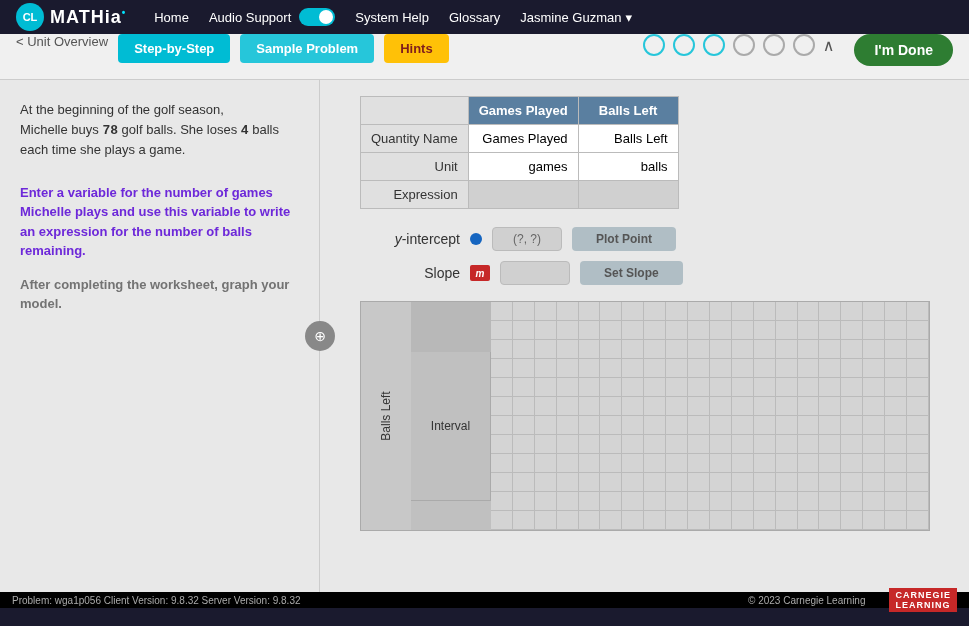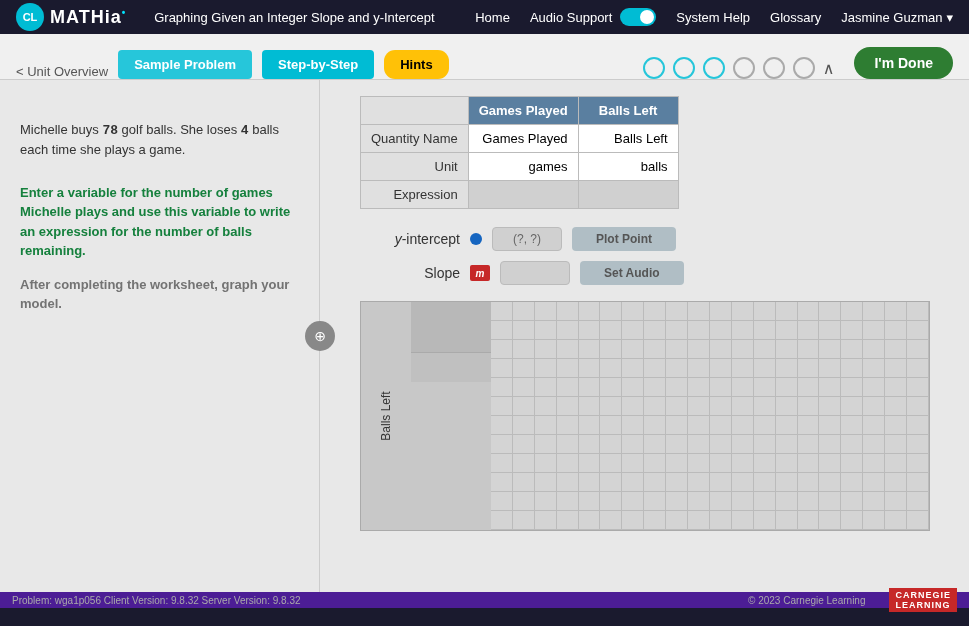--- a/index.html
+++ b/index.html
@@ -94,21 +94,21 @@
       display: flex;
       align-items: center;
       gap: 4px;
       cursor: pointer;
     }
 
     
     #toolbar {
       background: #f0f0f0;
       display: flex;
-      align-items: flex-end;
+      align-items: flex-start;
       padding: 0 16px;
       height: 46px;
       gap: 10px;
       border-bottom: 1px solid #ccc;
     }
     #unit-overview-link {
       color: #555;
       font-size: 13px;
       cursor: pointer;
       text-decoration: none;
@@ -124,22 +124,21 @@
     #step-by-step-btn {
       background: #00bcd4;
       color: white;
     }
     #sample-problem-btn {
       background: #26c6da;
       color: white;
     }
     #hints-btn {
       background: #ffc107;
-      color: #000000;
-      border-radius: 11px;
+      color: #7f1d1d;
     }
     #progress-area {
       flex: 1;
       display: flex;
       align-items: center;
       justify-content: flex-end;
       gap: 8px;
     }
     .progress-circle {
       width: 22px;
@@ -189,21 +188,21 @@
       color: #333;
       line-height: 1.5;
       margin-bottom: 14px;
     }
     #problem-text strong {
       font-weight: bold;
       font-family: Liberation Mono, monospace;
     }
     #instruction-text {
       font-size: 13px;
-      color: #15803d;
+      color: #6d28d9;
       font-weight: bold;
       line-height: 1.5;
       margin-bottom: 14px;
       margin-top: 23px;
     }
     #after-text {
       font-size: 13px;
       color: #737373;
       font-weight: bold;
       line-height: 1.5;
@@ -380,21 +379,21 @@
       width: 80px;
       height: 50px;
       background: #b8b8b8;
       position: absolute;
       left: 50px;
       top: 0;
     }
 
     
     #status-bar {
-      background: #4c1d95;
+      background: #000000;
       height: 16px;
       display: flex;
       align-items: center;
       padding: 4px 12px;
       justify-content: space-between;
     }
     #status-left {
       color: #aaa;
       font-size: 10px;
     }
@@ -419,58 +418,57 @@
 
 <div id="top-nav">
   <div id="logo-area">
     <div id="logo-circle">
       <span>CL</span>
     </div>
     <span id="app-name">
       <span>MATHia</span><span style="color:#00e5ff;font-size:10px;vertical-align:super;">•</span>
     </span>
   </div>
-  <div id="page-title-nav">Graphing Given an Integer Slope and y-Intercept</div>
   <div id="nav-links">
     <a class="nav-link">Home</a>
     <div id="audio-support-area">
       <span>Audio Support</span>
       <div id="toggle-switch"></div>
     </div>
     <a class="nav-link">System Help</a>
     <a class="nav-link">Glossary</a>
     <div id="user-name">
       <span>Jasmine Guzman</span>
       <span>▾</span>
     </div>
   </div>
 </div>
 
 <div id="toolbar">
   <a id="unit-overview-link">&lt; Unit Overview</a>
+  <button class="toolbar-btn" id="step-by-step-btn">Step-by-Step</button>
   <button class="toolbar-btn" id="sample-problem-btn">Sample Problem</button>
-  <button class="toolbar-btn" id="step-by-step-btn">Step-by-Step</button>
   <button class="toolbar-btn" id="hints-btn">Hints</button>
   <div id="progress-area">
     <div class="progress-circle done"></div>
     <div class="progress-circle done"></div>
     <div class="progress-circle done"></div>
     <div class="progress-circle"></div>
     <div class="progress-circle"></div>
     <div class="progress-circle"></div>
     <span id="chevron-up">∧</span>
   </div>
   <button id="im-done-btn">I'm Done</button>
 </div>
 
 <div id="main-content">
 
   <div id="left-panel">
     <div id="problem-text">
-      <br>
+      <span>At the beginning of the golf season,</span><br>
       <span>Michelle buys </span><strong>78</strong><span> golf balls. She loses </span><strong>4</strong><span> balls each time she plays a game.</span>
     </div>
     <div id="instruction-text">Enter a variable for the number of games Michelle plays and use this variable to write an expression for the number of balls remaining.</div>
     <div id="after-text">After completing the worksheet, graph your model.</div>
     <div id="expand-icon">⊕</div>
   </div>
 
   <div id="right-panel">
 
     <table id="quantity-table">
@@ -508,34 +506,35 @@
         <div class="input-dot"></div>
         <div class="coord-display">(?, ?)</div>
         <button class="action-btn">Plot Point</button>
       </div>
       <div class="input-row">
         <span class="input-label">Slope</span>
         <div class="slope-icon">
             <em>m</em>
           </div>
         <div class="coord-display">&nbsp;</div>
-        <button class="action-btn">Set Audio</button>
+        <button class="action-btn">Set Slope</button>
       </div>
     </div>
 
     <div id="graph-container">
 
       <div id="top-left-gray"></div>
 
       <div id="graph-y-label-area">
         <span id="graph-y-label">Balls Left</span>
       </div>
 
       <div id="graph-left-col">
         <div style="height:50px;background:#b8b8b8;border-bottom:1px solid #aaa;"></div>
+        <div id="interval-label-cell">Interval</div>
         <div style="height:30px;background:#c0c0c0;border-top:1px solid #aaa;"></div>
       </div>
 
       <div id="graph-grid-area">
           <div class="grid-cell"></div>
           <div class="grid-cell"></div>
           <div class="grid-cell"></div>
           <div class="grid-cell"></div>
           <div class="grid-cell"></div>
           <div class="grid-cell"></div>

